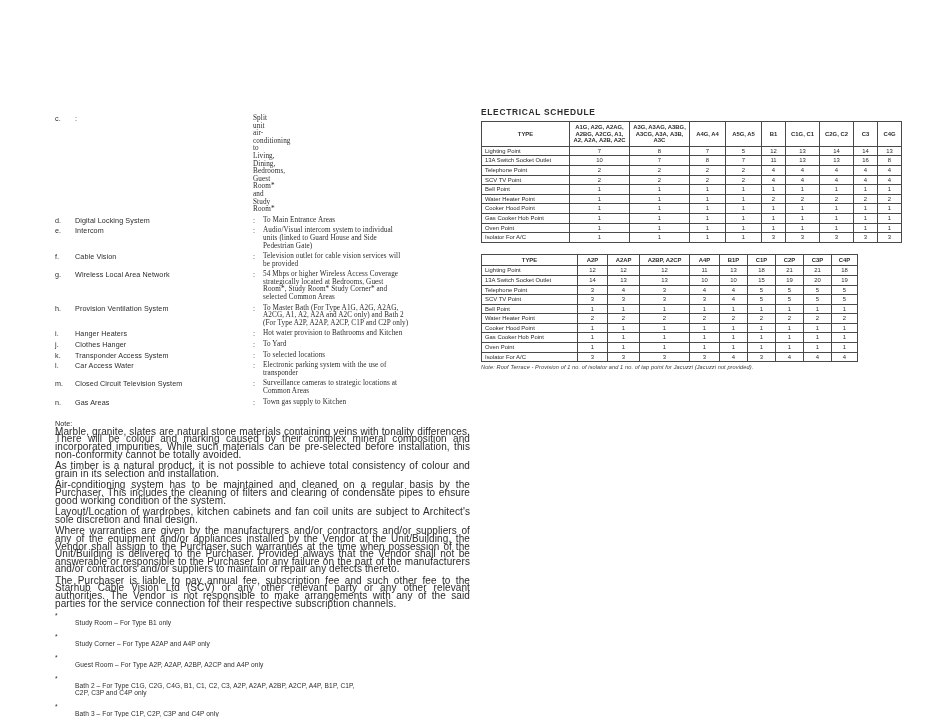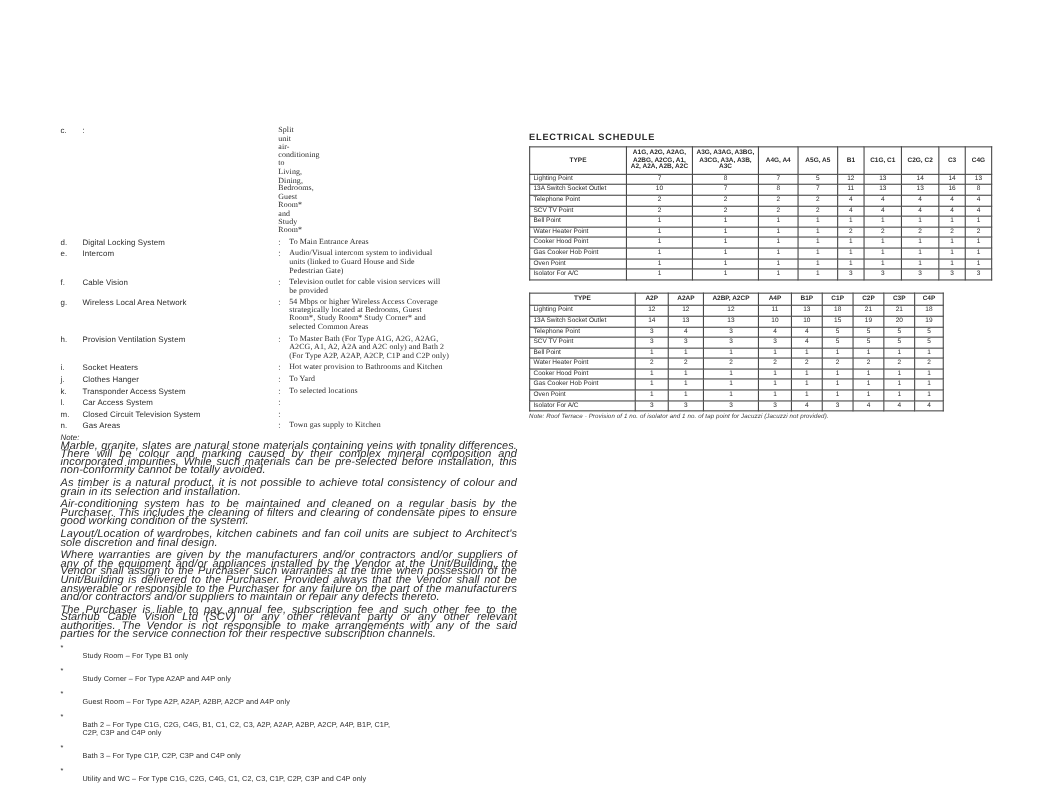--- a/index.html
+++ b/index.html
@@ -17,37 +17,37 @@
   .left-col { position: absolute; left: 55px; top: 115px; width: 415px; }
 
   .spec-item {
     display: grid;
     grid-template-columns: 20px 178px 10px 1fr;
     font-size: 7.2px; line-height: 7.6px; letter-spacing: 0.1px;
     margin-bottom: 3px;
   }
   .spec-desc { white-space: pre-line; font-family: Liberation Serif, serif; }
 
-  .notes { margin-top: 3px; font-style: italic; }
+  .notes { margin-top: 14px; }
   .note-heading { font-size: 7.2px; line-height: 7.6px; }
   .para {
     font-size: 10px; line-height: 7.6px; letter-spacing: 0.1px;
     text-align: justify; margin-bottom: 4px;
   }
 
   .footnotes { margin-top: 5px; }
   .footnote {
     display: grid; grid-template-columns: 20px 1fr;
     font-size: 6.6px; line-height: 7px; letter-spacing: 0.1px;
   }
   .fn-body { white-space: pre-line; }
   .fn-note { display: block; font-style: italic; font-size: 6.1px; line-height: 6.8px; }
 
   
-  .right-col { position: absolute; left: 481px; top: 119px; width: 430px; }
+  .right-col { position: absolute; left: 481px; top: 107px; width: 430px; }
   .es-title { font-weight: bold; font-size: 8.4px; letter-spacing: 0.7px; margin-bottom: 4px; }
 
   table.sched {
     border-collapse: collapse; table-layout: fixed;
     border: 1.4px solid #3c3c3c;
   }
   .sched th, .sched td {
     border: 1px solid #4a4a4a;
     font-size: 5.9px; line-height: 6.6px;
     padding: 1px 2px;
@@ -136,49 +136,53 @@
           <span class="spec-letter">h.</span>
           <span class="spec-label">Provision Ventilation System</span>
           <span class="spec-colon">:</span>
           <span class="spec-desc">To Master Bath (For Type A1G, A2G, A2AG,
 A2CG, A1, A2, A2A and A2C only) and Bath 2
 (For Type A2P, A2AP, A2CP, C1P and C2P only)</span>
         </div>
 
         <div class="spec-item">
           <span class="spec-letter">i.</span>
-          <span class="spec-label">Socket Heaters</span>
+          <span class="spec-label">Hanger Heaters</span>
           <span class="spec-colon">:</span>
           <span class="spec-desc">Hot water provision to Bathrooms and Kitchen</span>
         </div>
 
         <div class="spec-item">
           <span class="spec-letter">j.</span>
           <span class="spec-label">Clothes Hanger</span>
           <span class="spec-colon">:</span>
           <span class="spec-desc">To Yard</span>
         </div>
 
         <div class="spec-item">
           <span class="spec-letter">k.</span>
           <span class="spec-label">Transponder Access System</span>
           <span class="spec-colon">:</span>
           <span class="spec-desc">To selected locations</span>
         </div>
 
         <div class="spec-item">
           <span class="spec-letter">l.</span>
-          <span class="spec-label">Car Access System</span>
-          <span class="spec-colon">:</span>
+          <span class="spec-label">Car Access Water</span>
+          <span class="spec-colon">:</span>
+          <span class="spec-desc">Electronic parking system with the use of
+transponder</span>
         </div>
 
         <div class="spec-item">
           <span class="spec-letter">m.</span>
           <span class="spec-label">Closed Circuit Television System</span>
           <span class="spec-colon">:</span>
+          <span class="spec-desc">Surveillance cameras to strategic locations at
+Common Areas</span>
         </div>
 
         <div class="spec-item">
           <span class="spec-letter">n.</span>
           <span class="spec-label">Gas Areas</span>
           <span class="spec-colon">:</span>
           <span class="spec-desc">Town gas supply to Kitchen</span>
         </div>
       </div>
 

